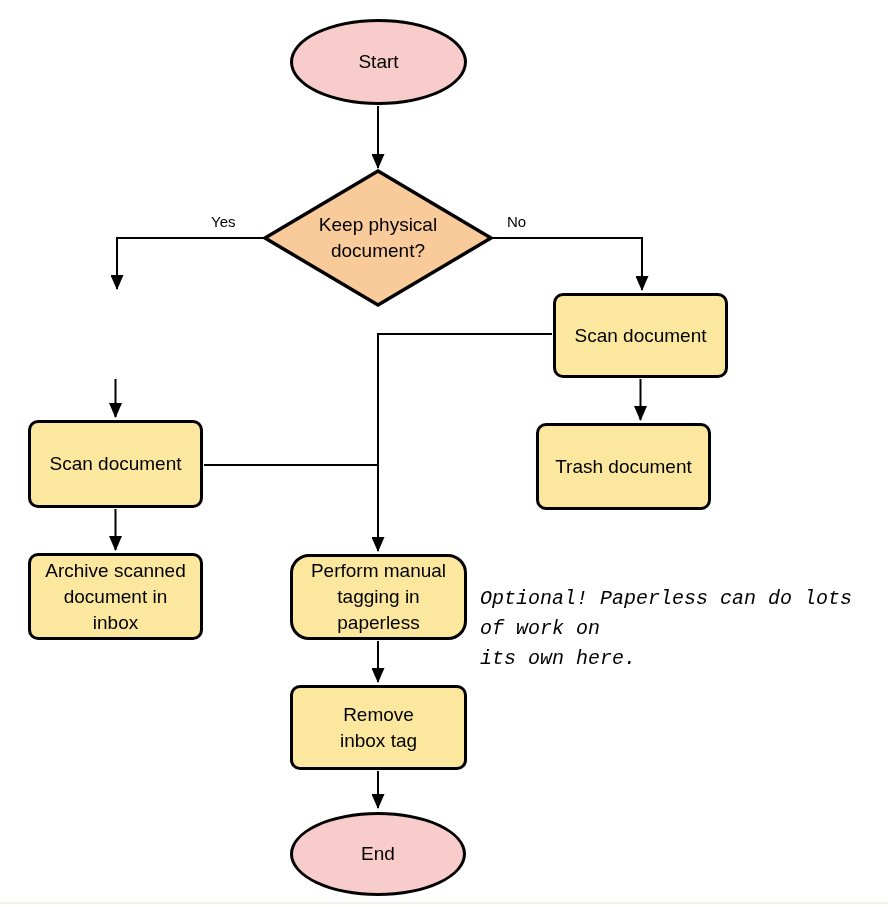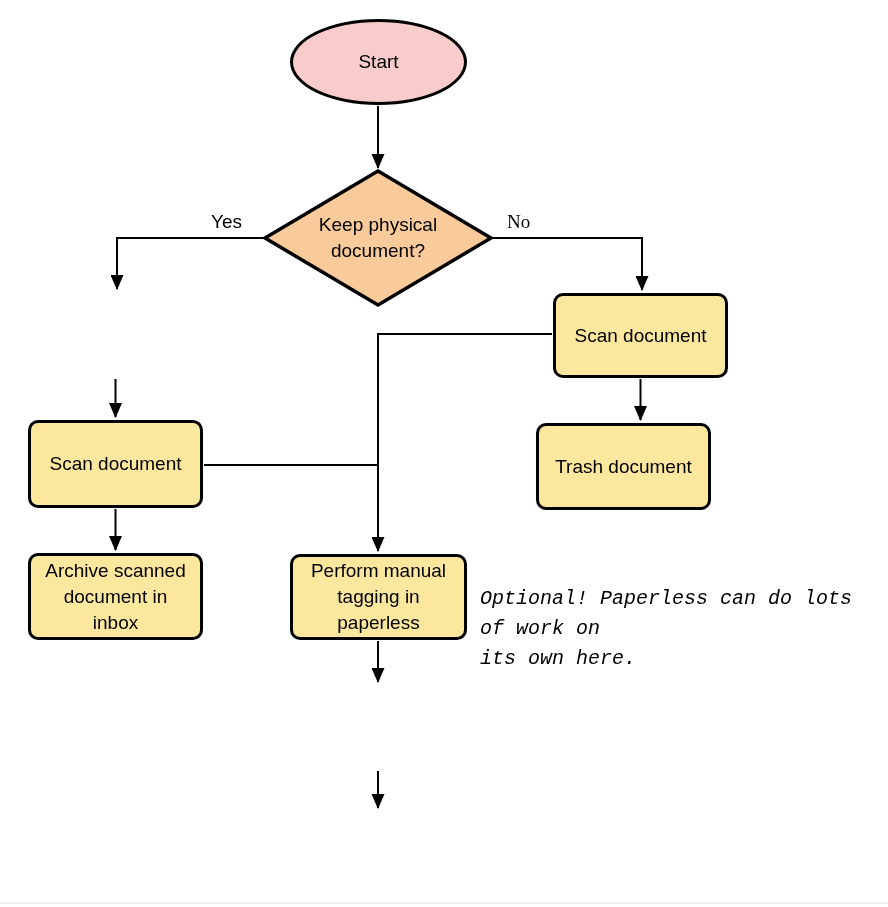--- a/index.html
+++ b/index.html
@@ -14,39 +14,39 @@
     font-family:"Liberation Sans",sans-serif;color:#000;}
   .canvas{position:relative;width:888px;height:907px;background:#fff;}
   svg.edges{position:absolute;left:0;top:0;width:888px;height:907px;z-index:1;}
   svg.edges path.edge{fill:none;stroke:var(--stroke);stroke-width:2;}
   svg.edges polygon.decision-poly{fill:var(--decision-fill);stroke:var(--stroke);stroke-width:3.5;}
   .node{position:absolute;z-index:2;display:flex;align-items:center;justify-content:center;
     text-align:center;font-size:19px;line-height:26px;white-space:pre-line;}
   .terminal{background:var(--terminal-fill);border:3px solid var(--stroke);border-radius:50%;}
   .process{background:var(--process-fill);border:3px solid var(--stroke);border-radius:10px;}
   .decision-label{position:absolute;z-index:3;background:transparent;border:none;}
-  .edge-label{position:absolute;z-index:3;font-size:19px;line-height:22px;}
+  .edge-label{position:absolute;z-index:3;font-size:15px;line-height:22px;}
   .annotation{position:absolute;z-index:3;font-size:20px;line-height:30px;
     font-style:italic;white-space:pre-line;}
   .footer-line{position:absolute;left:0;top:902px;width:888px;height:2px;
     background:var(--footer-line);z-index:0;}
 
   
   #n-start   {left:290px;top:19px; width:177px;height:86px;}
   #n-decision{left:278px;top:212px;width:200px;height:52px;text-align:center;}
   #n-write   {left:28px; top:292px;width:175px;height:86px;}
   #n-scanl   {left:28px; top:420px;width:175px;height:88px;}
   #n-archive {left:28px; top:553px;width:175px;height:87px;}
   #n-scanr   {left:553px;top:293px;width:175px;height:85px;}
   #n-trash   {left:536px;top:423px;width:175px;height:87px;}
-  #n-tagging {left:290px;top:554px;width:177px;height:86px;}
+  #n-tagging {left:290px;top:554px;width:177px;height:86px;border-radius:19px;}
   #n-remove  {left:290px;top:685px;width:177px;height:85px;}
   #n-end     {left:290px;top:812px;width:176px;height:84px;}
   #lbl-yes   {left:211px;top:211px;}
-  #lbl-no    {left:507px;top:211px;font-family:Liberation Serif, serif;}
+  #lbl-no    {left:507px;top:211px;}
   #annotation{left:480px;top:584px;width:404px;font-family:Liberation Mono, monospace;}
 </style>
 </head>
 <body>
 
 <div class="canvas">
 
   <svg class="edges" viewBox="0 0 888 907" xmlns="http://www.w3.org/2000/svg">
     <defs>
       <marker id="arrow" markerUnits="userSpaceOnUse" markerWidth="15" markerHeight="13" viewBox="0 0 15 13" refX="14" refY="6.5" orient="auto">
@@ -101,16 +101,23 @@
 
   <div class="node process" id="n-tagging">
     <span>Perform manual
 tagging in
 paperless</span>
   </div>
 
   <div class="annotation" id="annotation">Optional! Paperless can do lots of work on
 its own here.</div>
 
+  <div class="node process" id="n-remove">
+    <span>Remove
+inbox tag</span>
+  </div>
 
+  <div class="node terminal" id="n-end">
+    <span>End</span>
+  </div>
 
   <div class="footer-line"></div>
 </div>
 
 </body></html>

